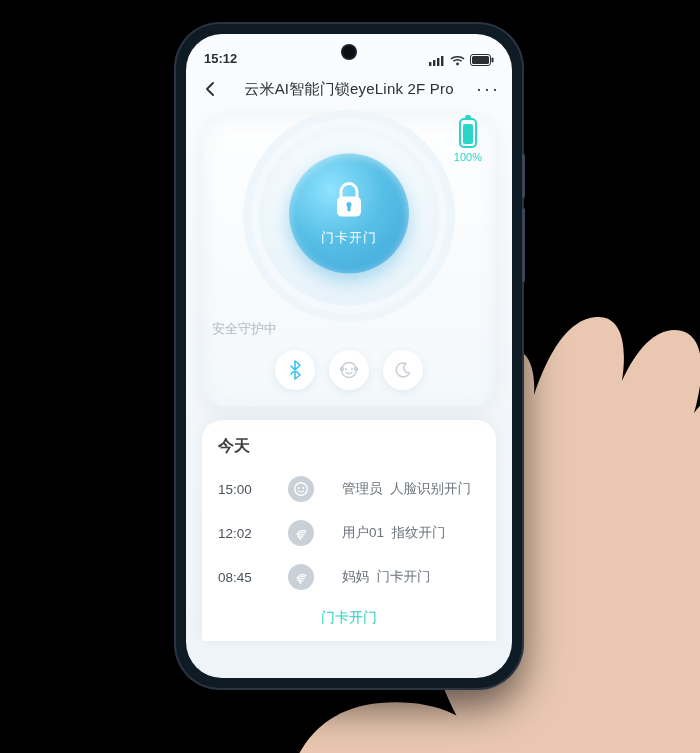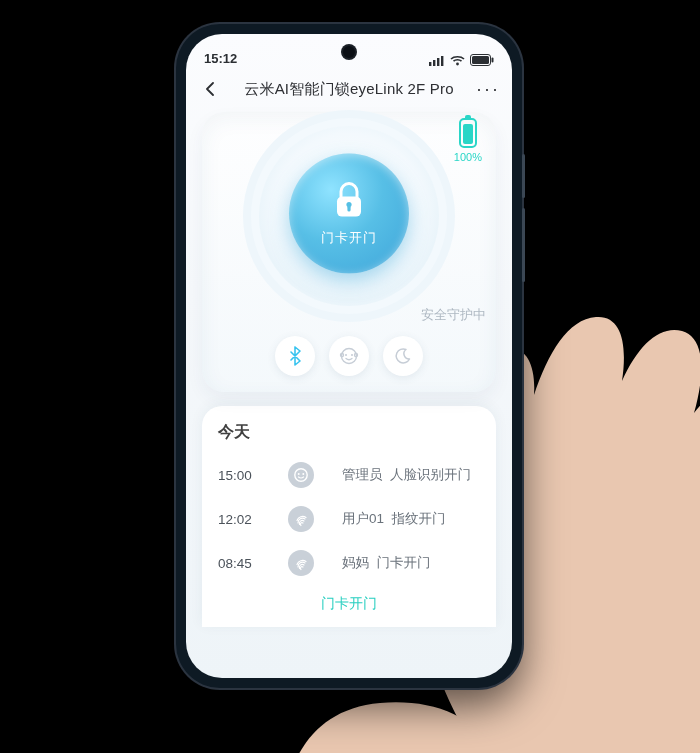--- a/index.html
+++ b/index.html
@@ -87,21 +87,21 @@
   }
   .lockbtn {
     position: absolute; left: 50%; top: 50%; transform: translate(-50%,-52%);
     width: 120px; height: 120px; border-radius: 50%;
     background: radial-gradient(circle at 35% 30%, #8fe3ff 0%, #57bfe6 45%, #3ea4d9 100%);
     box-shadow: 0 8px 20px rgba(64,170,220,.45), inset 0 2px 10px rgba(255,255,255,.5);
     display: flex; flex-direction: column; align-items: center; justify-content: center;
     color: #fff;
   }
   .lockbtn .lab { margin-top: 8px; font-size: 13px; letter-spacing: 1px; }
-  .subtitle { text-align: right; color: #aeb8c2; font-size: 13px; }
+  .subtitle { text-align: left; color: #aeb8c2; font-size: 13px; margin-top: 14px; }
   .iconrow {
     display: flex; justify-content: center; gap: 14px; margin-top: 12px;
   }
   .pill {
     width: 40px; height: 40px; border-radius: 50%;
     background: #fff; box-shadow: 0 2px 8px rgba(60,90,120,.1);
     display: flex; align-items: center; justify-content: center;
   }
   
   .logcard {

